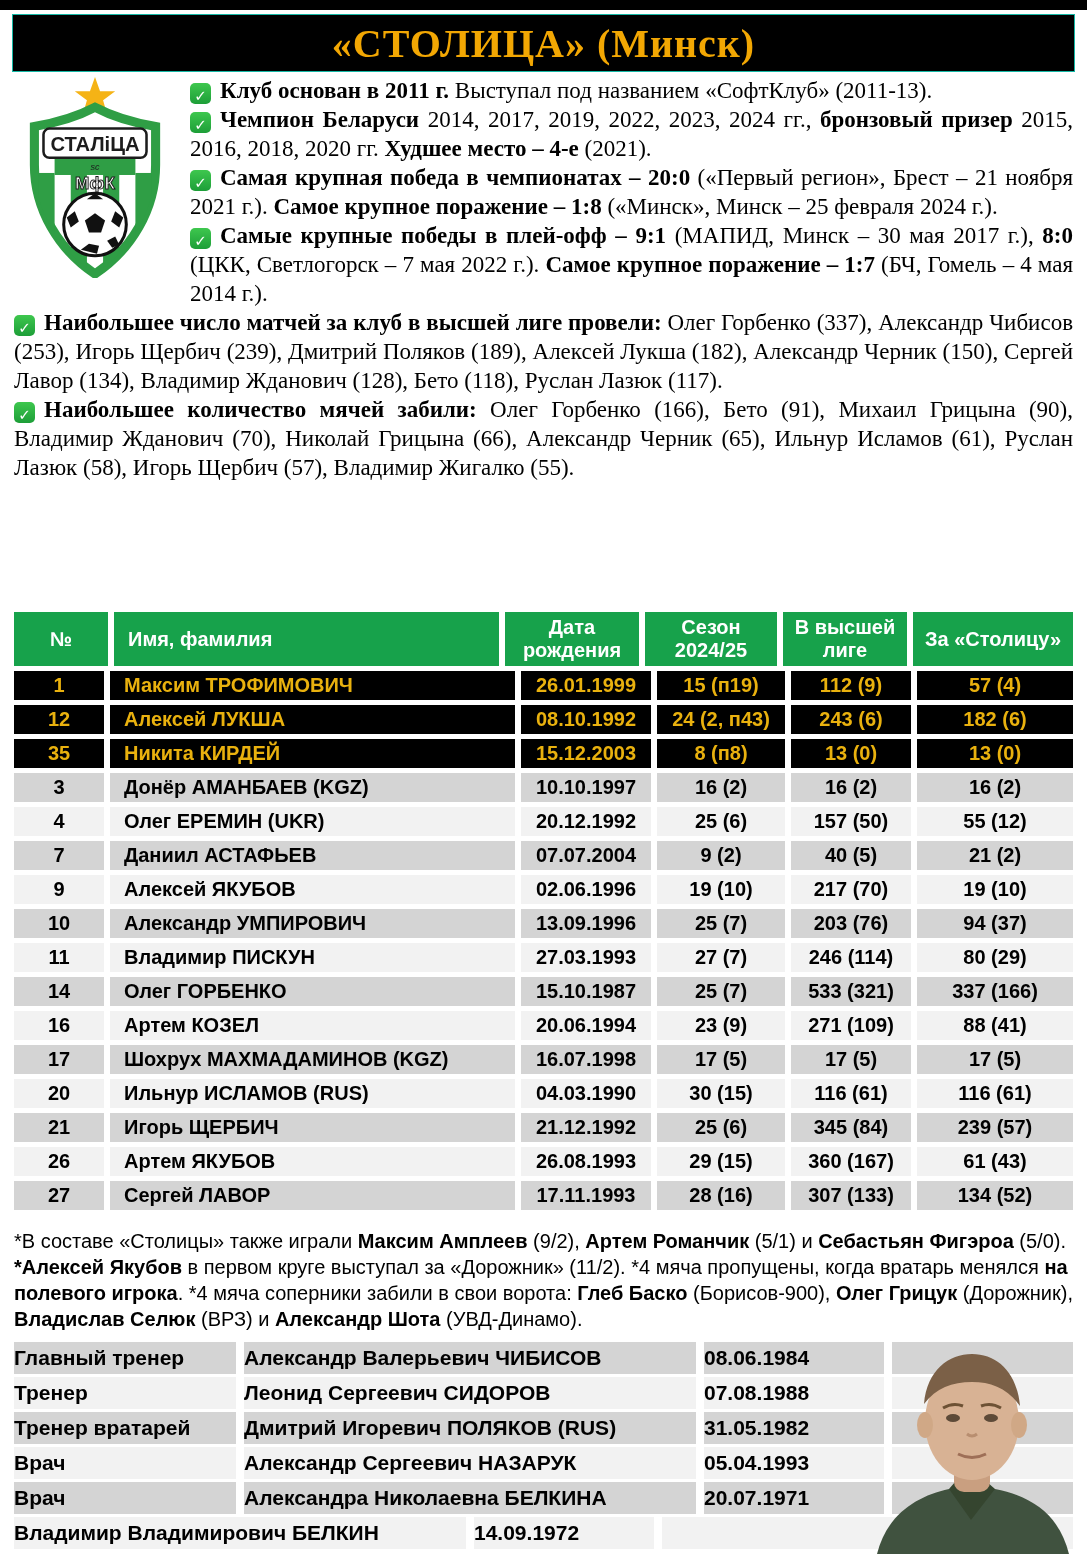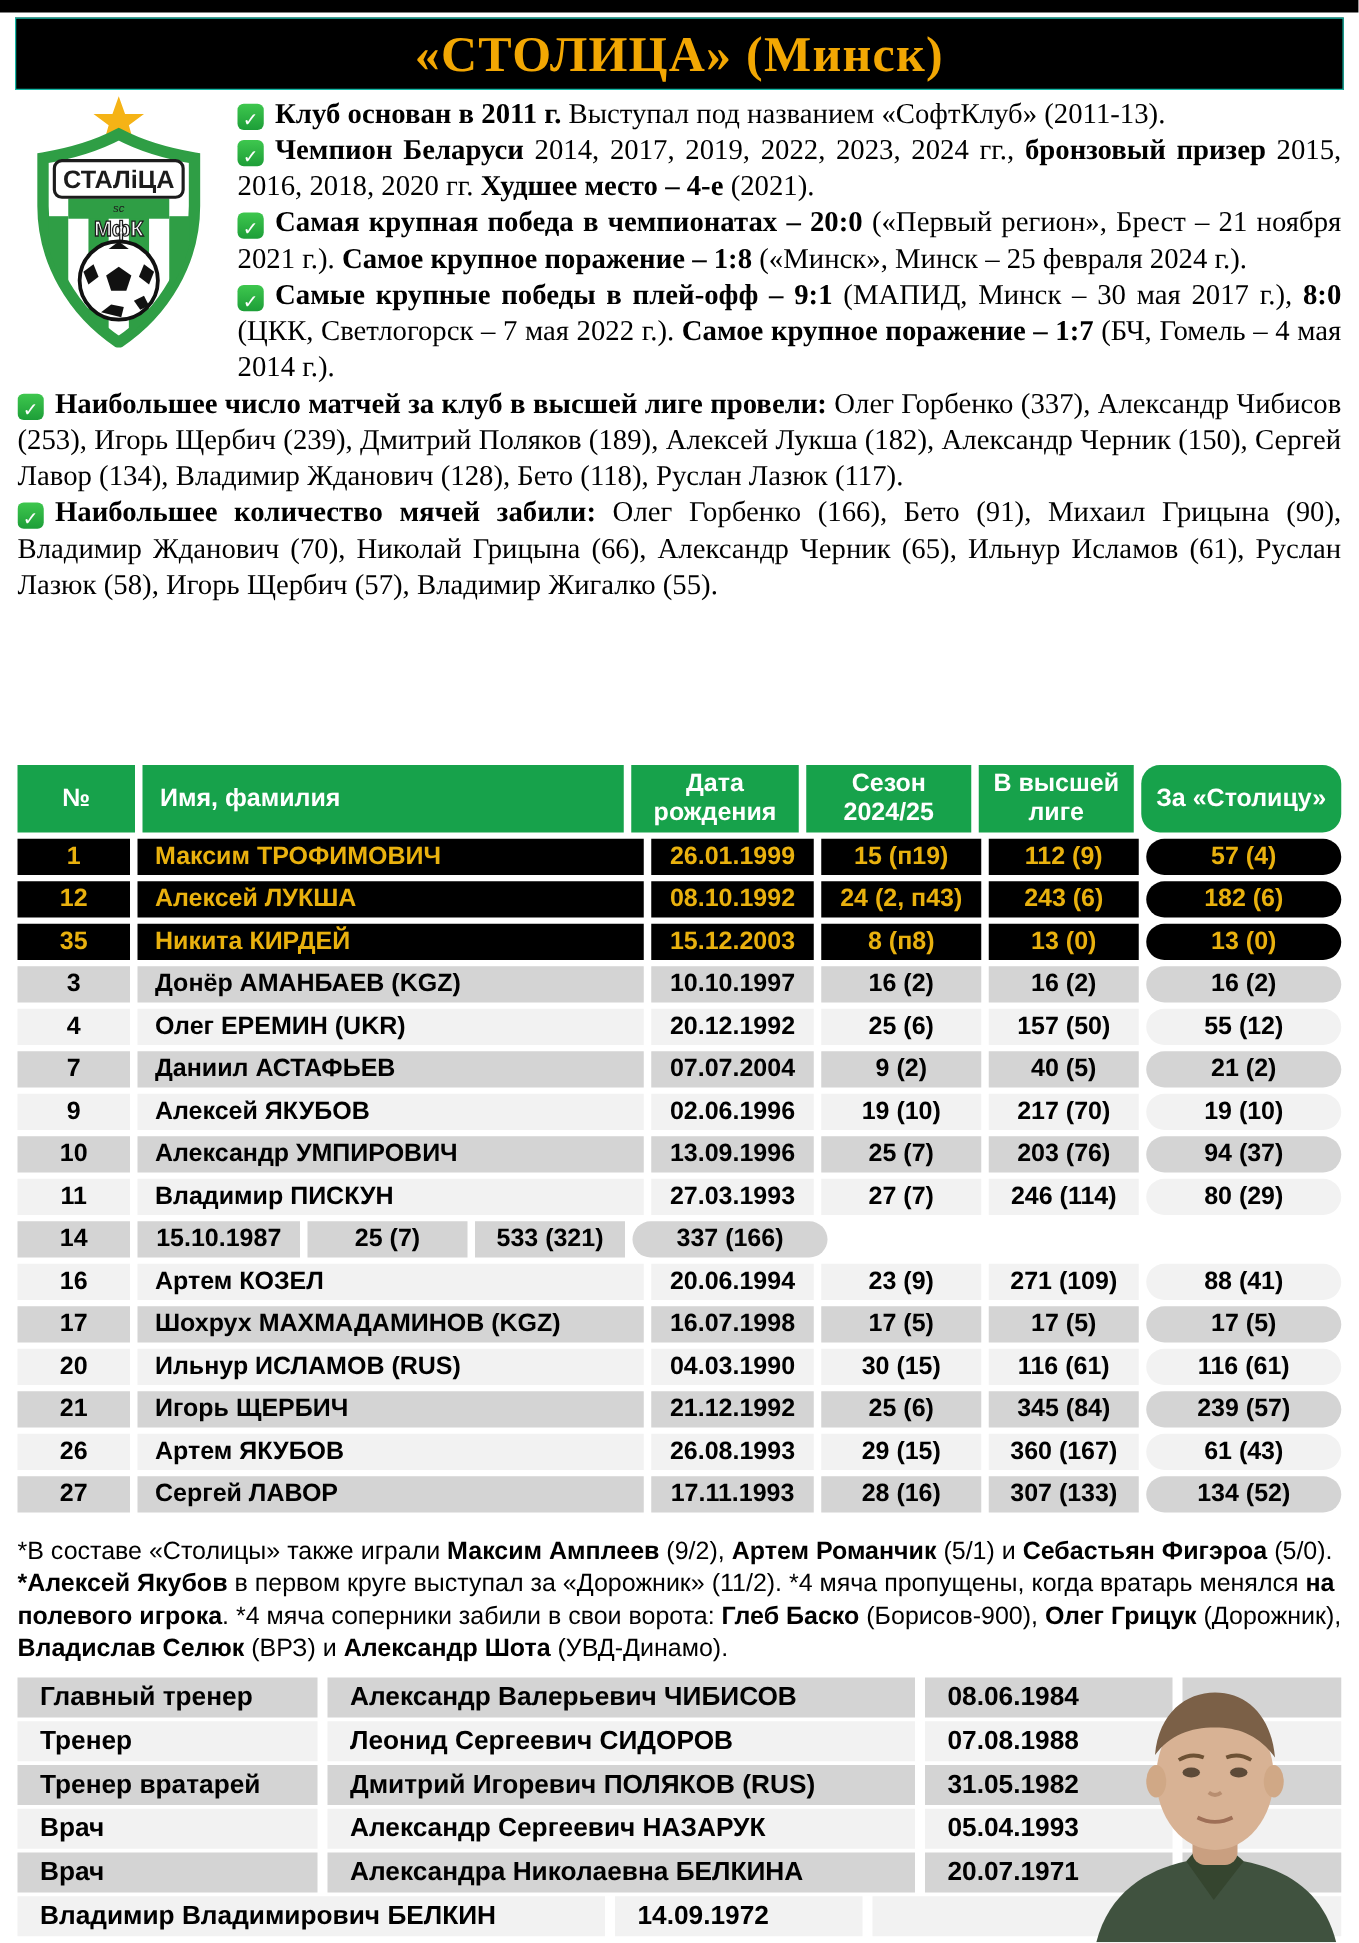--- a/index.html
+++ b/index.html
@@ -27,40 +27,40 @@
   
   .roster{position:absolute;top:612px;left:14px;right:14px;display:flex;flex-direction:column;gap:5px;}
   .r-row,.r-head{display:flex;gap:6px;}
   .roster .c{display:flex;align-items:center;justify-content:center;text-align:center;
              font-family:"Liberation Sans",sans-serif;font-weight:bold;font-size:20px;}
   .c.num{width:90px;flex:none;}
   .c.name{flex:1;justify-content:flex-start;text-align:left;padding-left:14px;}
   .c.dob{width:130px;flex:none;}
   .c.season{width:128px;flex:none;}
   .c.league{width:120px;flex:none;}
-  .c.club{width:156px;flex:none;border-radius:15px;}
+  .c.club{width:156px;flex:none;}
   .r-head{height:54px;}
   .r-head .c{background:#17A24B;color:#fff;line-height:1.15;padding:0 2px;}
   .r-head .c.name{padding-left:14px;}
   .r-row{height:29px;}
   .r-row.gk .c{background:#000;color:#E9B10E;}
   .r-row.dark .c{background:#D4D4D4;}
   .r-row.light .c{background:#F2F2F2;}
 
   
   .footnote{position:absolute;top:1228px;left:14px;right:14px;
             font-family:"Liberation Sans",sans-serif;font-size:20px;line-height:26px;
             text-align:left;}
   .footnote b{font-weight:bold;}
 
   
   .staff{position:absolute;top:1342px;left:14px;right:14px;display:flex;flex-direction:column;gap:3px;}
   .s-row{display:flex;gap:8px;height:32px;}
   .staff .c{display:flex;align-items:center;font-family:"Liberation Sans",sans-serif;
-            font-weight:bold;font-size:21px;padding-left:18px;}
+            font-weight:bold;font-size:21px;}
   .c.role{width:222px;flex:none;}
   .c.sname{width:452px;flex:none;}
   .c.sdob{width:180px;flex:none;}
   .c.extra{flex:1;padding-left:0;}
   .s-row.dark .c{background:#D4D4D4;}
   .s-row.light .c{background:#F2F2F2;}
 
   .coach-photo{position:absolute;right:0;bottom:0;width:232px;height:224px;z-index:5;}
 </style>
 </head>
@@ -203,20 +203,21 @@
           <div class="c num">11</div>
           <div class="c name">Владимир ПИСКУН</div>
           <div class="c dob">27.03.1993</div>
           <div class="c season">27 (7)</div>
           <div class="c league">246 (114)</div>
           <div class="c club">80 (29)</div>
         </div>
       
         <div class="r-row dark">
           <div class="c num">14</div>
+          <div class="c name">Олег ГОРБЕНКО</div>
           <div class="c dob">15.10.1987</div>
           <div class="c season">25 (7)</div>
           <div class="c league">533 (321)</div>
           <div class="c club">337 (166)</div>
         </div>
       
         <div class="r-row light">
           <div class="c num">16</div>
           <div class="c name">Артем КОЗЕЛ</div>
           <div class="c dob">20.06.1994</div>

